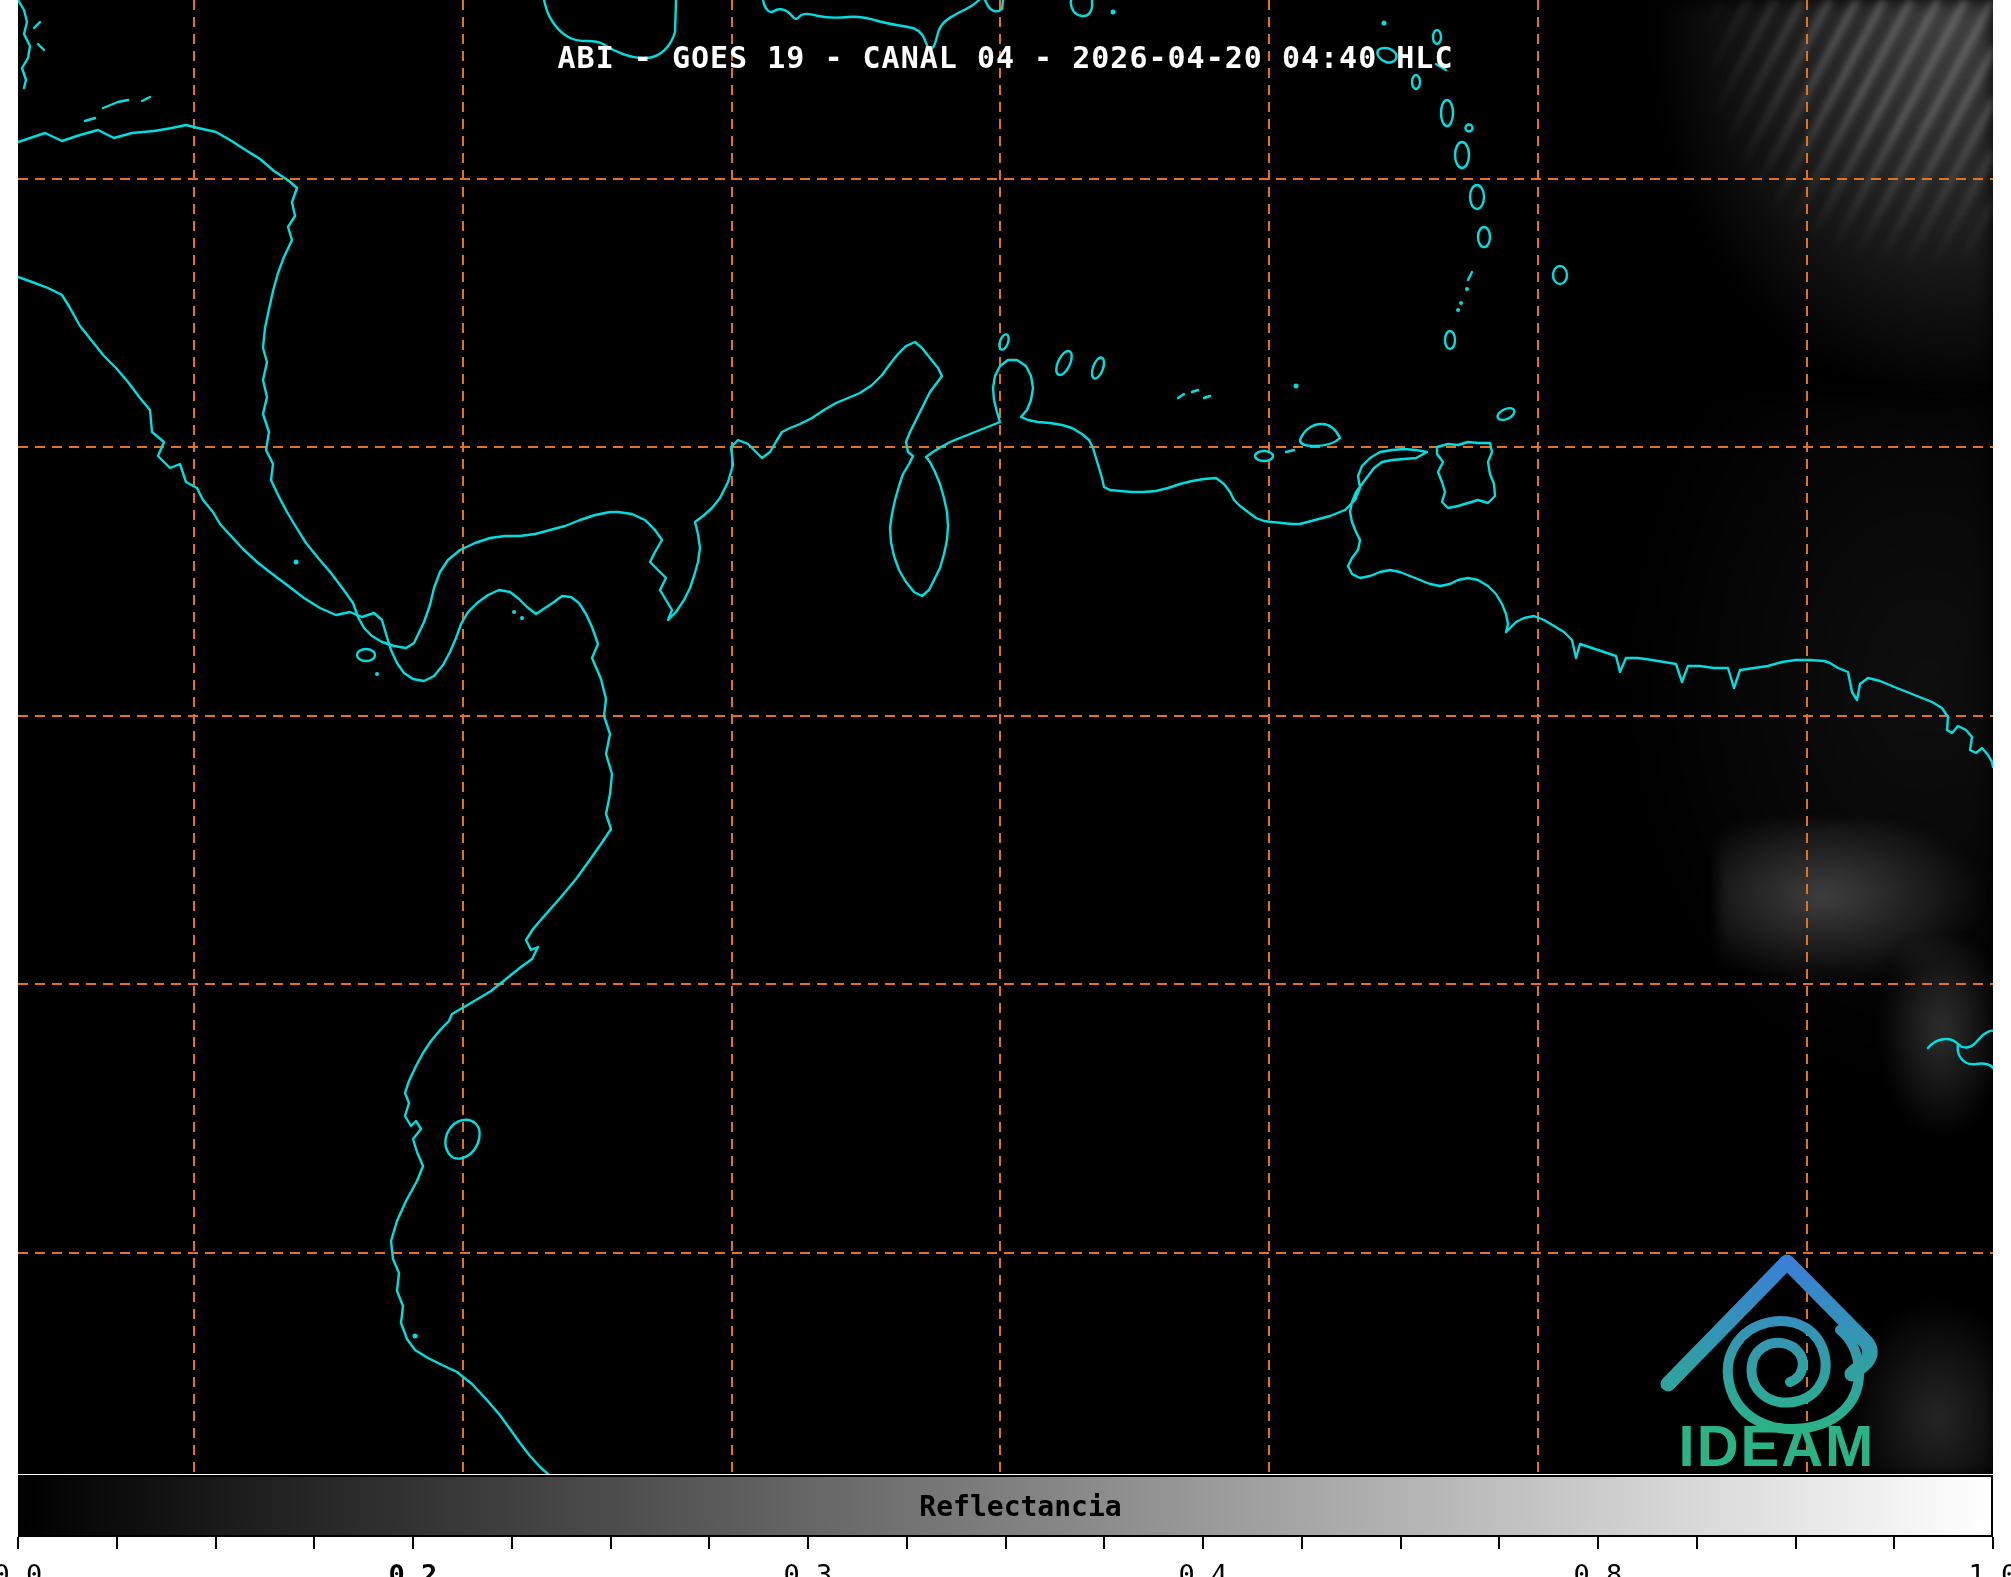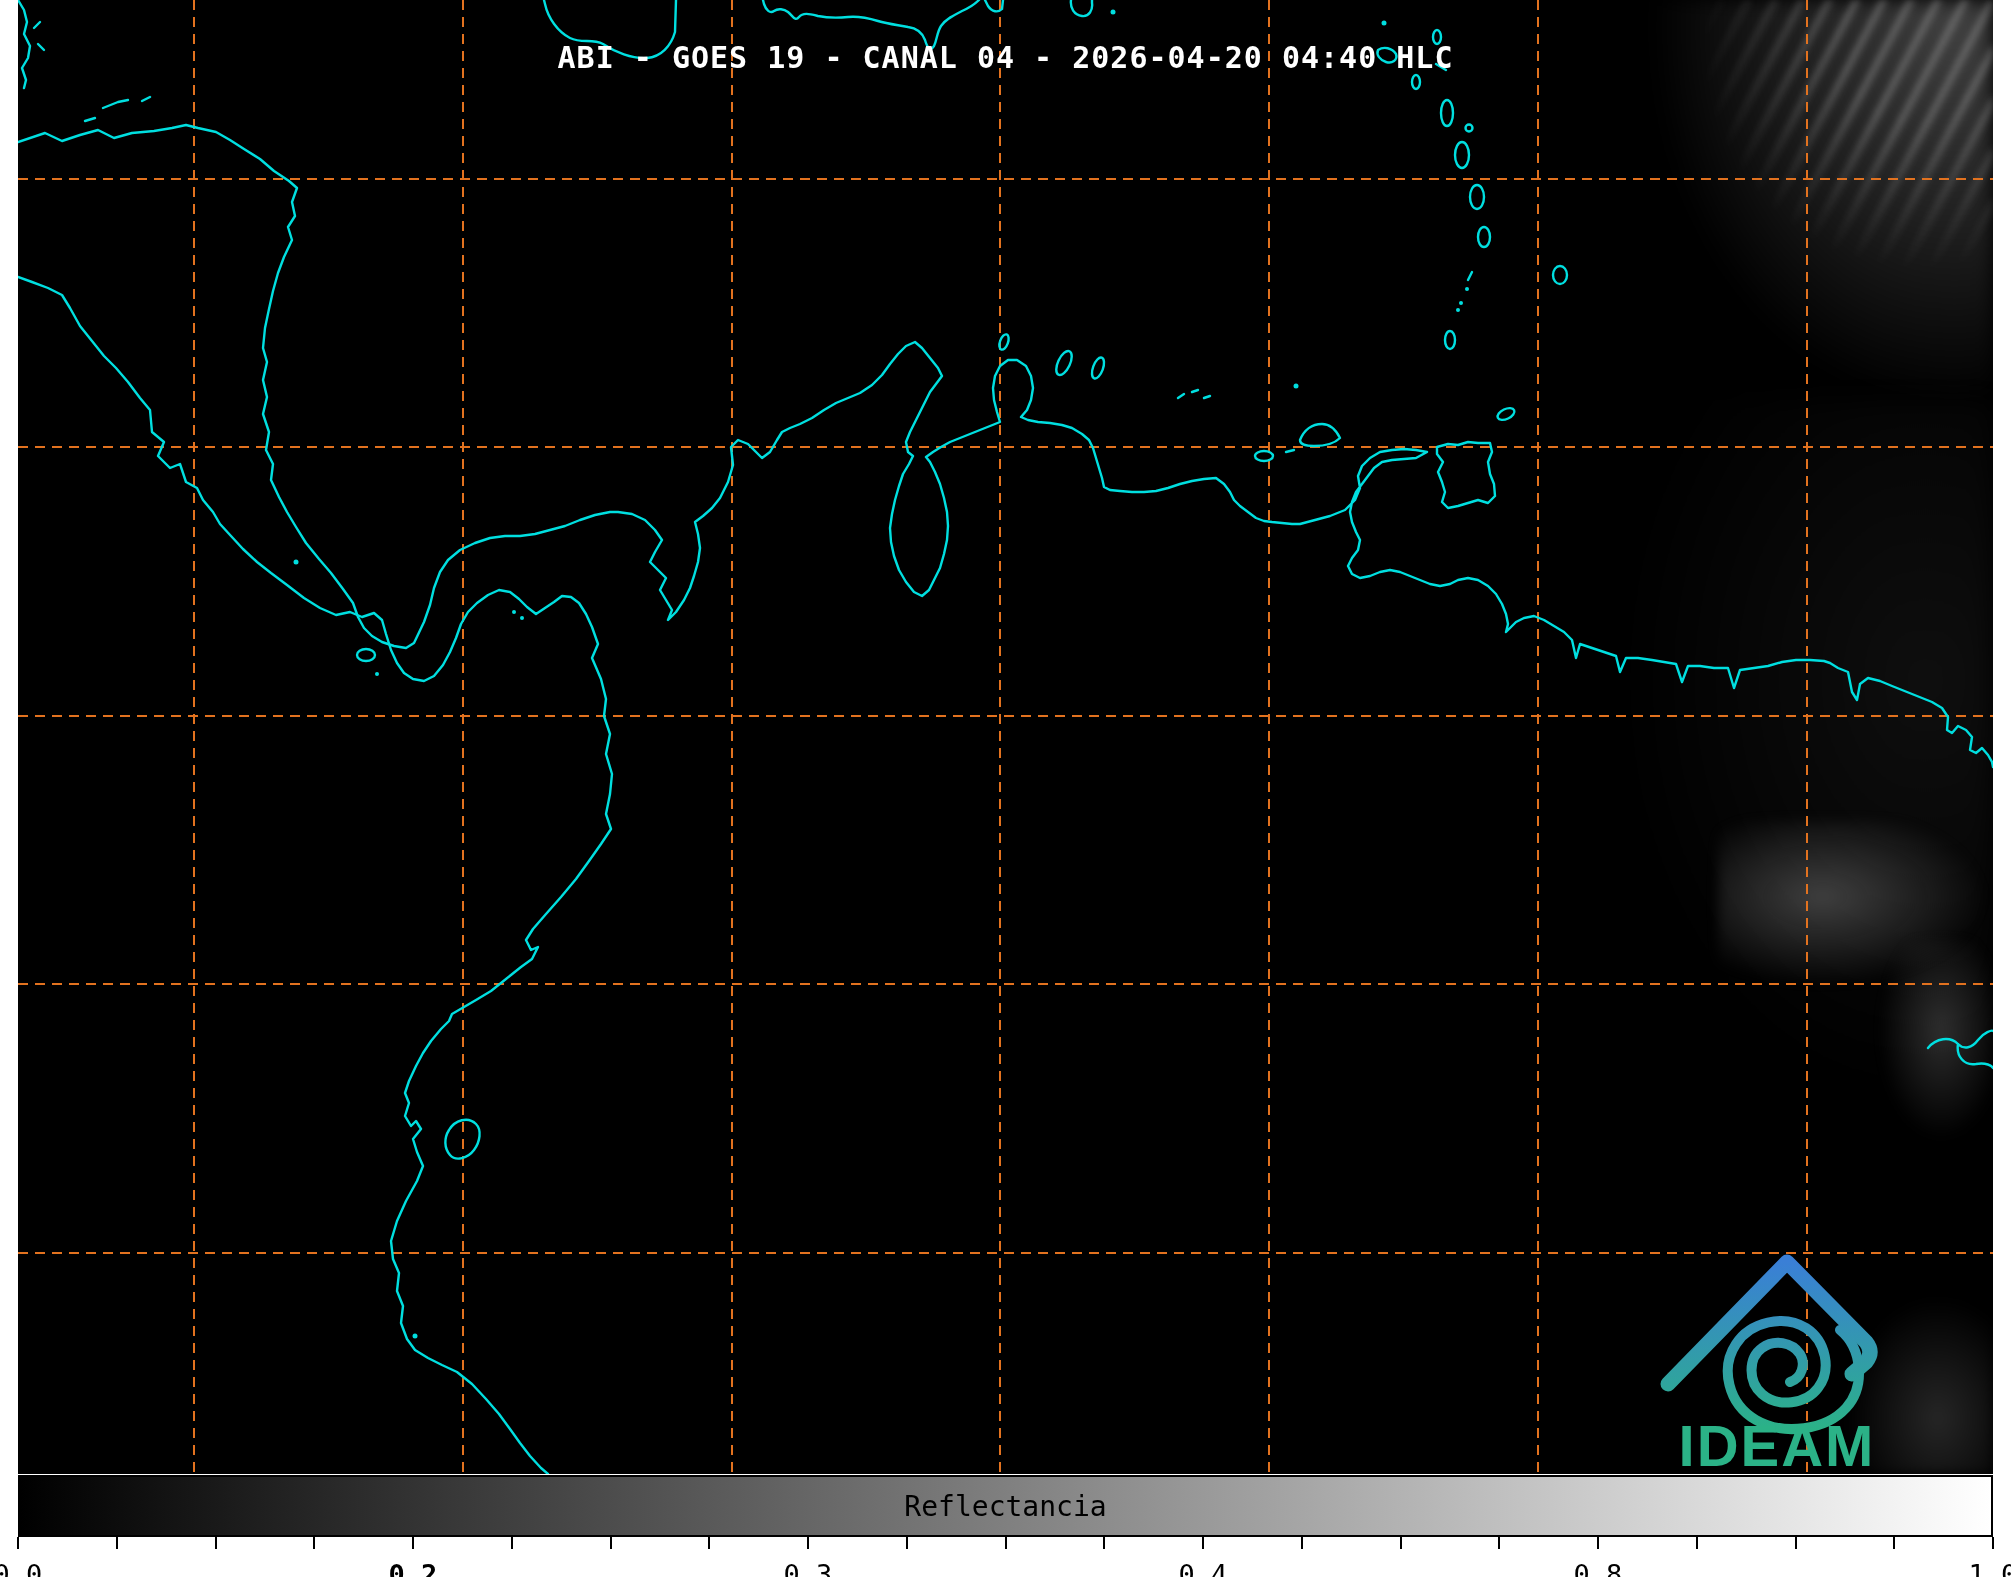--- a/index.html
+++ b/index.html
@@ -32,22 +32,22 @@
     color:var(--title-text,#fff);font-size:30px;font-weight:bold;letter-spacing:1px;}
   .grid-line{stroke:var(--grid,#e2721f);stroke-width:2;stroke-dasharray:10 7;fill:none;}
   .coast{stroke:var(--coastline,#00dfe0);stroke-width:2.4;fill:none;stroke-linejoin:round;stroke-linecap:round;}
   .coast-dot{fill:var(--coastline,#00dfe0);stroke:none;}
   .lg-top{stop-color:var(--logo-gradient-top,#3a7fd6);}
   .lg-bot{stop-color:var(--logo-gradient-bottom,#2bb287);}
   .logo-stroke{fill:none;stroke:url(#logo-grad);stroke-linecap:round;stroke-linejoin:round;}
   .logo-text{fill:var(--logo-text,#2bb287);font-family:"Liberation Sans",sans-serif;font-weight:bold;font-size:58px;letter-spacing:2px;}
   .colorbar{position:absolute;left:18px;top:1475px;width:1971px;height:58px;border:2px solid #000;
     background:linear-gradient(to right,var(--colorbar-start,#000),var(--colorbar-end,#fff));}
-  .colorbar-label{position:absolute;left:0;top:0;width:100%;height:100%;display:flex;align-items:center;justify-content:center;
-    color:var(--colorbar-label,#000);font-size:28px;font-weight:normal;}
+  .colorbar-label{position:absolute;left:15px;top:0;width:100%;height:100%;display:flex;align-items:center;justify-content:center;
+    color:var(--colorbar-label,#000);font-size:28px;font-weight:bold;}
   #cb-ticks{position:absolute;left:18px;top:1537px;width:1975px;height:13px;}
   .cb-tick{position:absolute;top:0;width:2px;height:12px;background:#000;transform:translateX(-1px);}
   #cb-labels{position:absolute;left:18px;top:1547px;width:1975px;height:30px;margin-top:12px;}
   .cb-label{position:absolute;top:0;transform:translateX(-50%);color:#000;font-size:27px;white-space:nowrap;}
 </style>
 </head>
 <body>
 
 <div class="fig">
 

